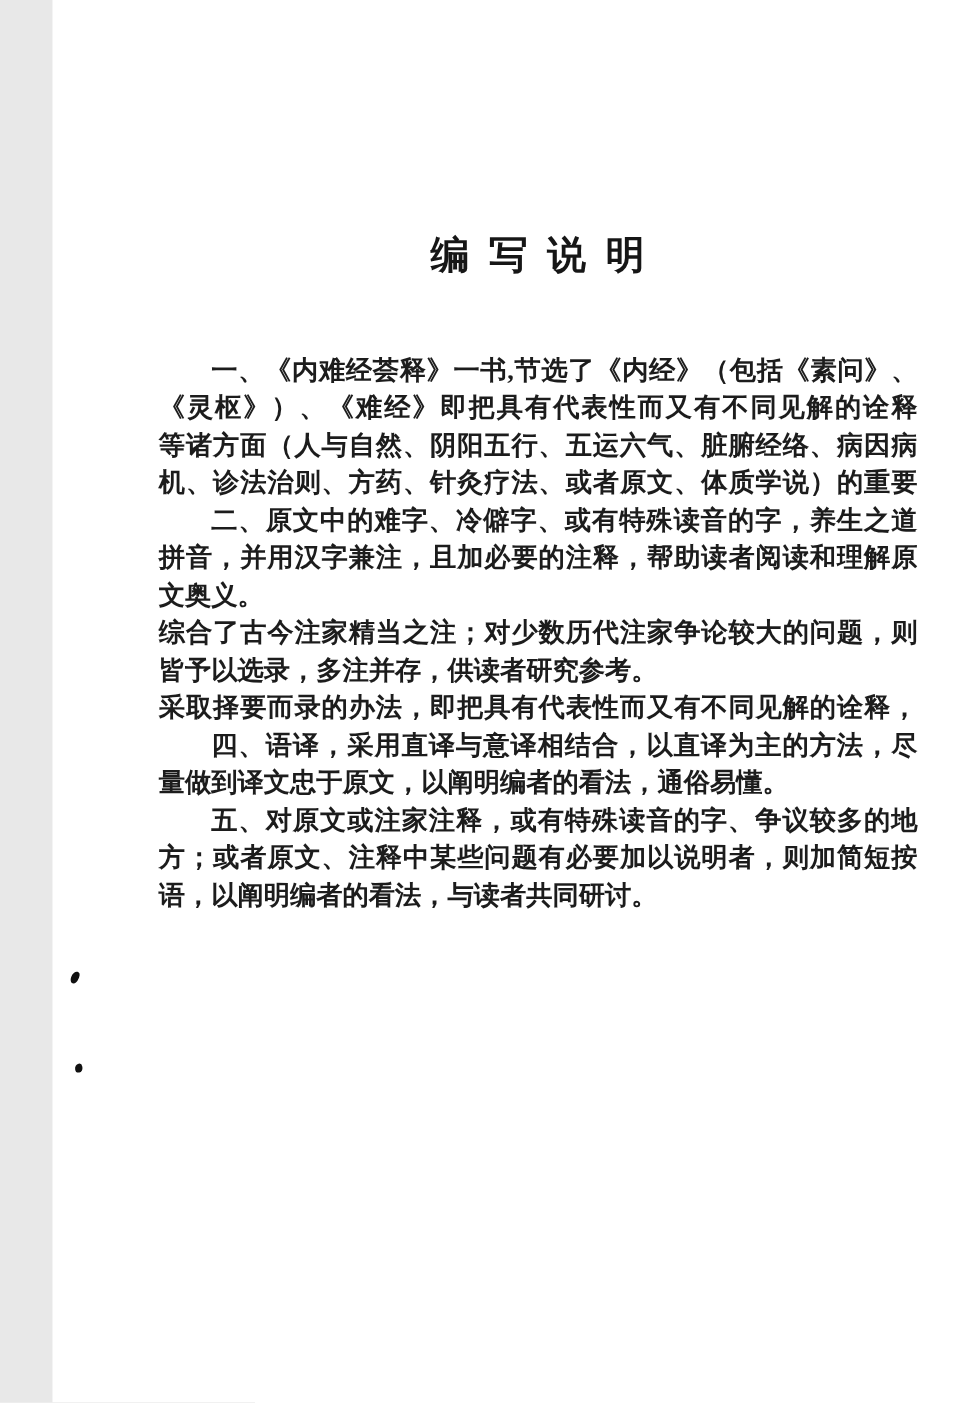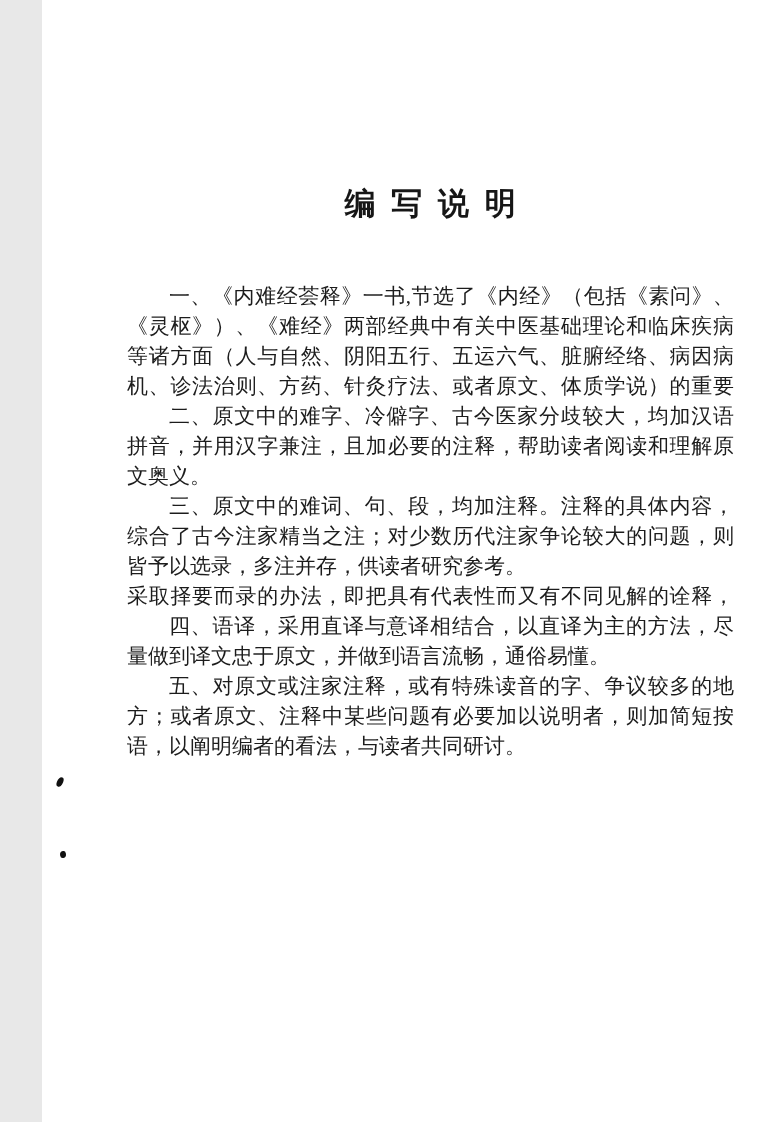--- a/index.html
+++ b/index.html
@@ -37,20 +37,21 @@
     left: 85px;
     width: 607px;
   }
   .line {
     height: 30px;
     line-height: 30px;
     font-size: 21px;
     white-space: nowrap;
     text-align: left;
     color: #1c1c1c;
+    font-weight: bold;
   }
   .line.fill {
     white-space: normal;
     text-align: justify;
     text-align-last: justify;
   }
   .line.indent {
     text-indent: 2em;
   }
   .speck {
@@ -73,31 +74,30 @@
     transform: rotate(-10deg);
   }
 </style>
 </head>
 <body>
 
 <div class="page">
   <h1 class="title">编 写 说 明</h1>
   <div class="body-text" id="body-text">
       <div class="line indent fill">一、《内难经荟释》一书,节选了《内经》（包括《素问》、</div>
-      <div class="line fill">《灵枢》）、《难经》两部经典中有关中医基础理论和临床疾病</div>
+      <div class="line fill">《灵枢》）、《难经》即把具有代表性而又有不同见解的诠释</div>
       <div class="line fill">等诸方面（人与自然、阴阳五行、五运六气、脏腑经络、病因病</div>
       <div class="line fill">机、诊法治则、方药、针灸疗法、或者原文、体质学说）的重要</div>
-      <div class="line indent fill">二、原文中的难字、冷僻字、古今医家分歧较大，均加汉语</div>
+      <div class="line indent fill">二、原文中的难字、冷僻字、或有特殊读音的字，养生之道</div>
       <div class="line fill">拼音，并用汉字兼注，且加必要的注释，帮助读者阅读和理解原</div>
       <div class="line">文奥义。</div>
-      <div class="line indent fill">三、原文中的难词、句、段，均加注释。注释的具体内容，</div>
       <div class="line fill">综合了古今注家精当之注；对少数历代注家争论较大的问题，则</div>
       <div class="line">皆予以选录，多注并存，供读者研究参考。</div>
       <div class="line fill">采取择要而录的办法，即把具有代表性而又有不同见解的诠释，</div>
       <div class="line indent fill">四、语译，采用直译与意译相结合，以直译为主的方法，尽</div>
-      <div class="line">量做到译文忠于原文，并做到语言流畅，通俗易懂。</div>
+      <div class="line">量做到译文忠于原文，以阐明编者的看法，通俗易懂。</div>
       <div class="line indent fill">五、对原文或注家注释，或有特殊读音的字、争议较多的地</div>
       <div class="line fill">方；或者原文、注释中某些问题有必要加以说明者，则加简短按</div>
       <div class="line">语，以阐明编者的看法，与读者共同研讨。</div>
     </div>
   <div class="speck speck-1"></div>
   <div class="speck speck-2"></div>
 </div>
 
 </body></html>

